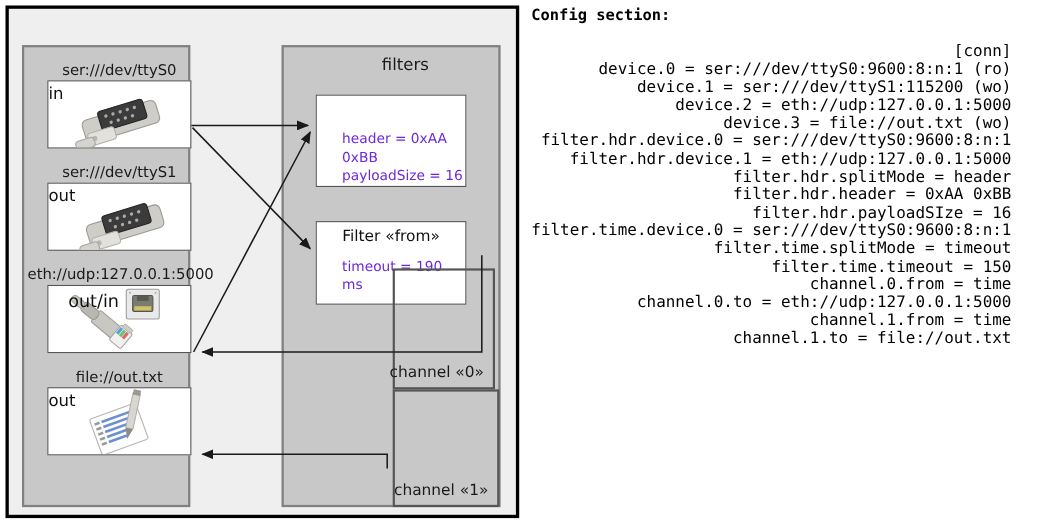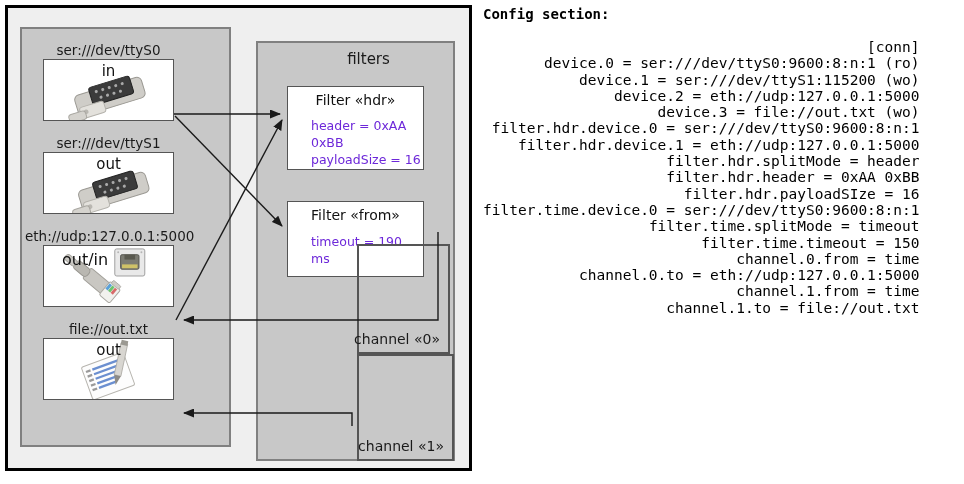--- a/index.html
+++ b/index.html
@@ -39,22 +39,22 @@
 
   
   .panel {
     position: absolute;
     background: #c8c8c8;
     border: 2px solid #808080;
     box-sizing: border-box;
   }
   #devices-panel {
     left: 12px;
-    top: 19px;
-    width: 211px;
+    top: 33px;
+    width: 153px;
     height: 420px;
   }
   #filters-panel {
     left: 248px;
     top: 33px;
     width: 199px;
     height: 420px;
   }
   .panel-title {
     position: absolute;
@@ -91,21 +91,21 @@
     background: #ffffff;
     border: 1px solid #555555;
     box-sizing: border-box;
     overflow: hidden;
   }
   .device-dir {
     position: absolute;
     top: 2px;
     left: 0;
     width: 100%;
-    text-align: center;
+    text-align: left;
     font-size: 15px;
     color: #111111;
     z-index: 3;
   }
   .device-dir.left {
     text-align: left;
     padding-left: 18px;
     top: 4px;
     font-size: 16px;
   }
@@ -315,21 +315,20 @@
             </g>
           </svg>
         </div>
       </div>
     </div>
 
     <div class="panel" id="filters-panel">
       <div class="panel-title">filters</div>
 
       <div class="filter-box" id="filter-hdr">
-        <div class="filter-title">Filter «hdr»</div>
         <div class="filter-props">
           <div>header = 0xAA 0xBB</div>
           <div>payloadSize = 16</div>
         </div>
       </div>
 
       <div class="filter-box" id="filter-time">
         <div class="filter-title">Filter «from»</div>
         <div class="filter-props">
           <div>timeout = 190 ms</div>

